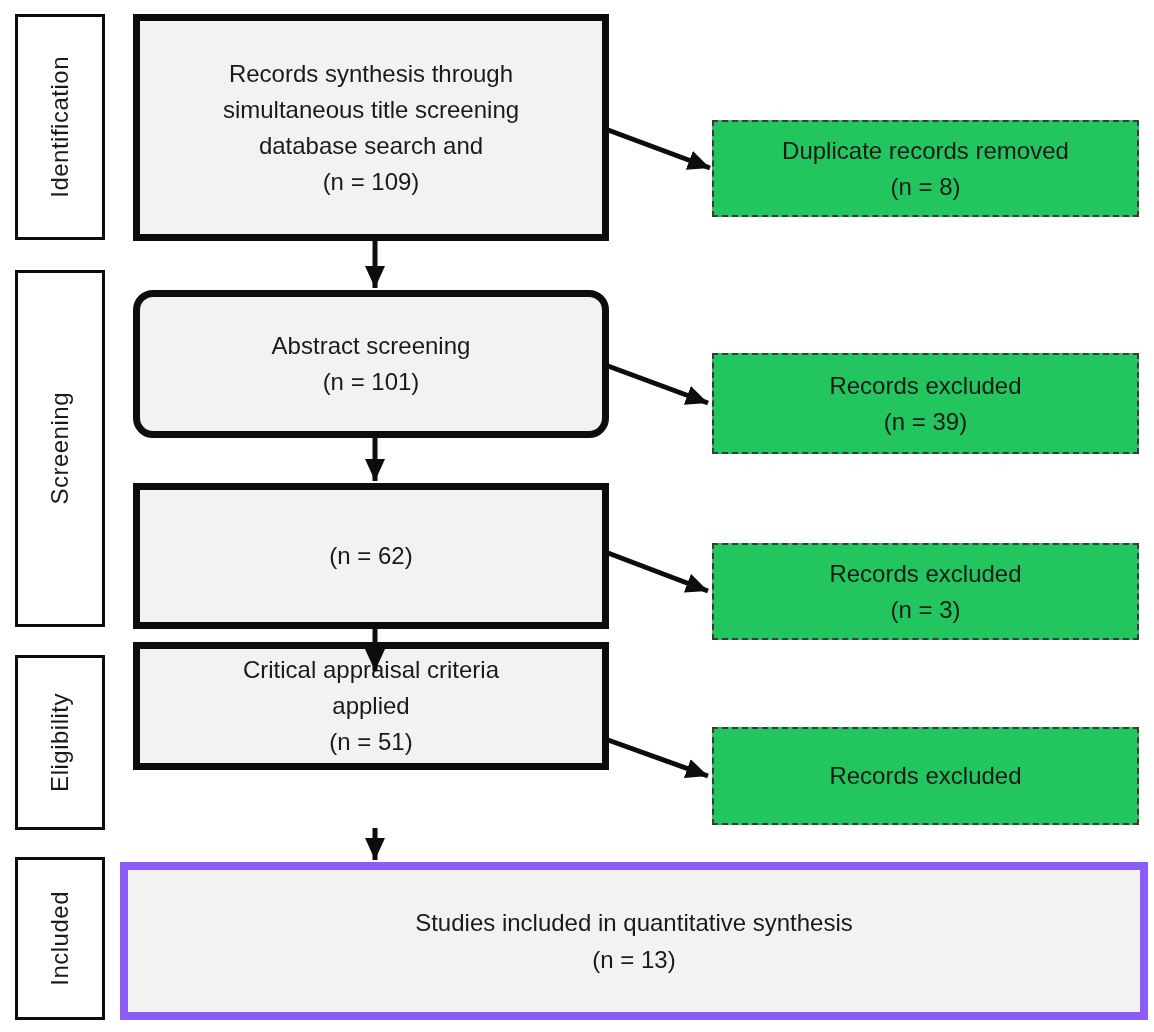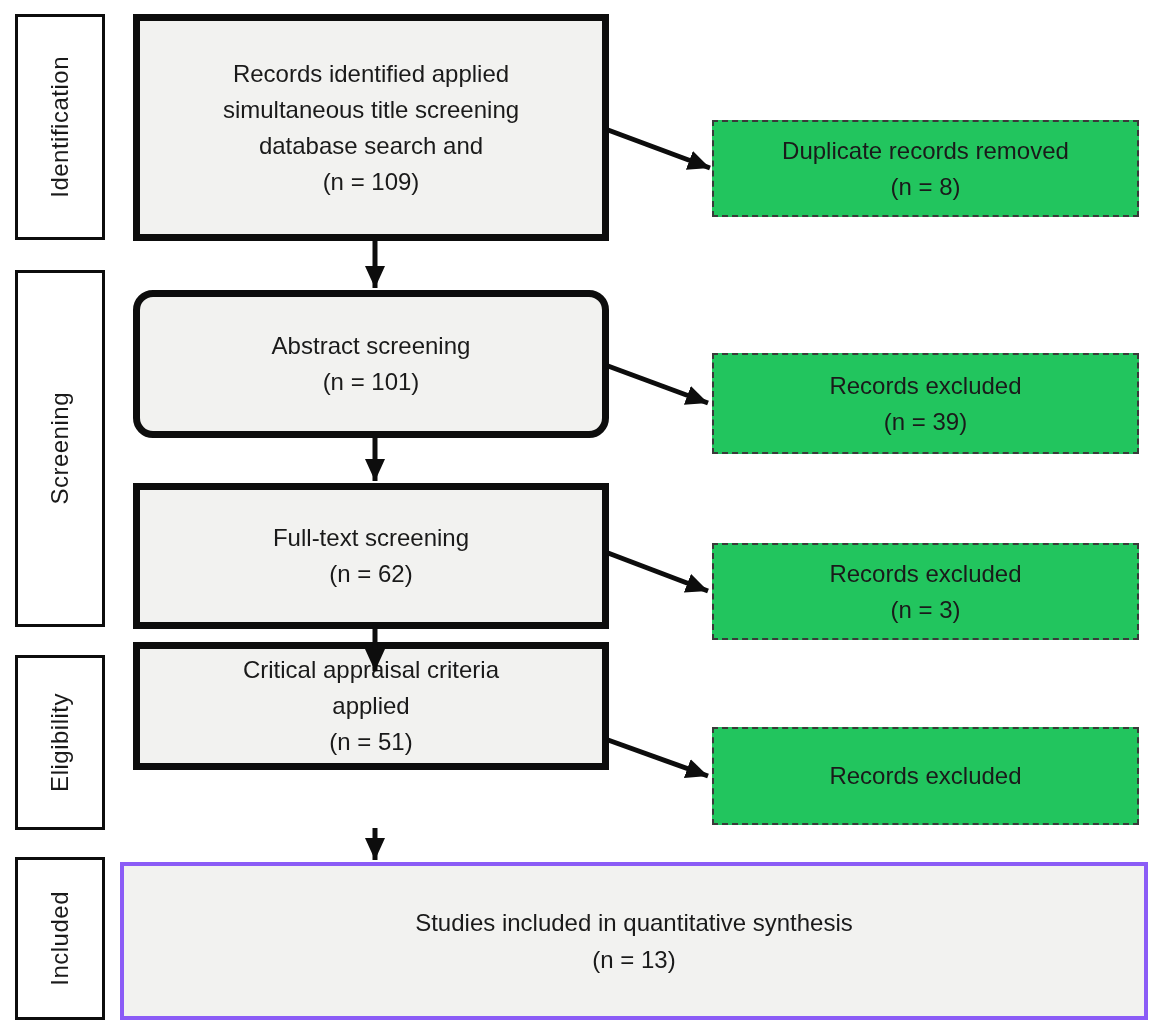--- a/index.html
+++ b/index.html
@@ -24,21 +24,21 @@
     justify-content: center;
     text-align: center;
   }
   .main-box {
     border: 7px solid #0d0d0d;
     background: #f2f2f0;
     font-size: 24px;
     line-height: 1.5;
   }
   .final-box {
-    border: 4px solid #8b5cf6;
+    border: 8px solid #8b5cf6;
     background: #f2f2f0;
     font-size: 24px;
     line-height: 1.55;
   }
   .side-box {
     border: 2px dashed #3a3a3a;
     background: #22c55e;
     font-size: 24px;
     line-height: 1.5;
   }
@@ -74,37 +74,36 @@
   </div>
   <div class="box stage-box" style="left:15px; top:655px; width:90px; height:175px;">
     <span class="vtext">Eligibility</span>
   </div>
   <div class="box stage-box" style="left:15px; top:857px; width:90px; height:163px;">
     <span class="vtext">Included</span>
   </div>
 
   <div class="box main-box" style="left:133px; top:14px; width:476px; height:227px;">
     <div>
-      <span class="line">Records identified applied</span>
+      <span class="line">Records synthesis through</span>
       <span class="line">simultaneous title screening</span>
       <span class="line">database search and</span>
       <span class="line">(n = 109)</span>
     </div>
   </div>
 
   <div class="box main-box" style="left:133px; top:290px; width:476px; height:148px;border-radius:20px;">
     <div>
       <span class="line">Abstract screening</span>
       <span class="line">(n = 101)</span>
     </div>
   </div>
 
   <div class="box main-box" style="left:133px; top:483px; width:476px; height:146px;">
     <div>
-      <span class="line">Full-text screening</span>
       <span class="line">(n = 62)</span>
     </div>
   </div>
 
   <div class="box main-box" style="left:133px; top:642px; width:476px; height:128px;">
     <div>
       <span class="line">Critical appraisal criteria</span>
       <span class="line">applied</span>
       <span class="line">(n = 51)</span>
     </div>

